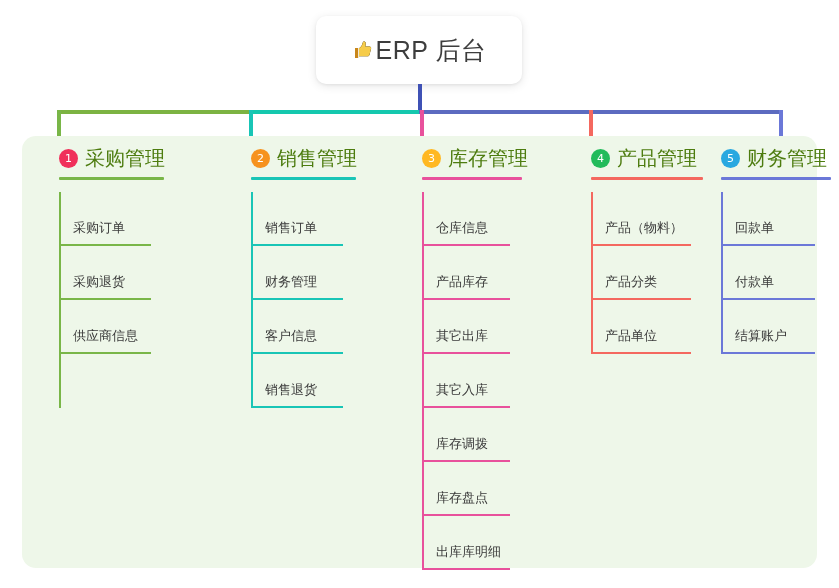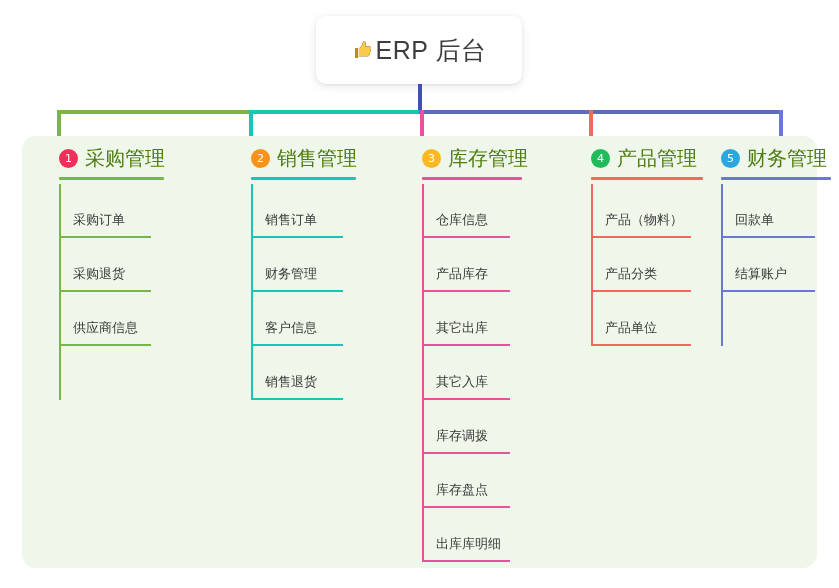--- a/index.html
+++ b/index.html
@@ -92,21 +92,21 @@
     white-space: nowrap;
   }
   .head-rule {
     height: 3px;
     margin-top: 6px;
     border-radius: 1px;
   }
 
   .items {
     position: relative;
-    margin-top: 4px;
+    margin-top: 12px;
     padding-left: 18px;
   }
   .rail {
     position: absolute;
     left: 18px;
     top: 0;
     width: 2px;
   }
   .item {
     position: relative;
@@ -274,18 +274,22 @@
         <span class="col-title">财务管理</span>
       </div>
       <div class="head-rule" style="background: rgb(107, 120, 216); width: 110px; margin-left: 18px;"></div>
       <div class="items">
         <div class="rail" style="background: rgb(107, 120, 216); height: 162px;"></div>
         <div class="item">
           <div class="label">回款单</div>
           <div class="underline" style="background: rgb(107, 120, 216); width: 94px;"></div>
         </div>
         <div class="item">
+          <div class="label">付款单</div>
+          <div class="underline" style="background: rgb(107, 120, 216); width: 94px;"></div>
+        </div>
+        <div class="item">
           <div class="label">结算账户</div>
           <div class="underline" style="background: rgb(107, 120, 216); width: 94px;"></div>
         </div>
       </div>
     </div>
   </div>
 
 </body></html>

